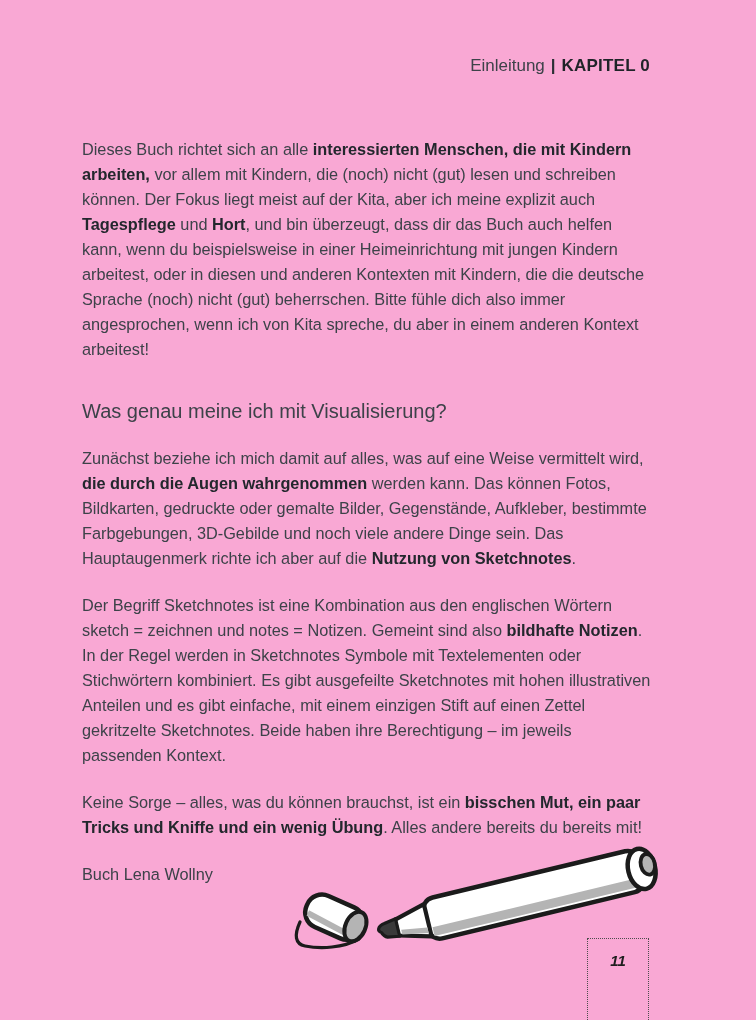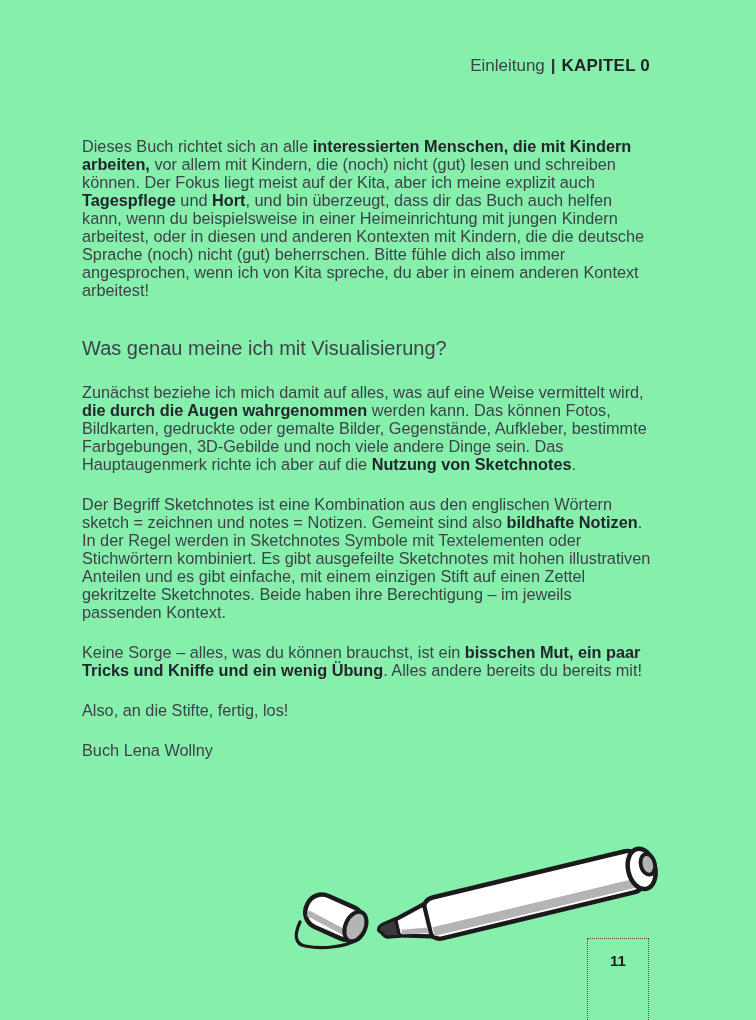--- a/index.html
+++ b/index.html
@@ -4,21 +4,21 @@
 <style>
   html, body {
     margin: 0;
     padding: 0;
     background: #ffffff;
   }
   .page {
     position: relative;
     width: 756px;
     height: 1020px;
-    background: #86efac;
+    background: #f9a8d4;
     overflow: hidden;
     font-family: "Liberation Sans", "DejaVu Sans", sans-serif;
     color: #3d4249;
   }
   .running-head {
     position: absolute;
     top: 54px;
     right: 106px;
     font-size: 17px;
     line-height: 24px;
@@ -37,21 +37,21 @@
   }
   .content {
     position: absolute;
     left: 82px;
     top: 137px;
     width: 570px;
   }
   .content p {
     margin: 0 0 22px 0;
     font-size: 16.3px;
-    line-height: 18px;
+    line-height: 25px;
     color: #3d4249;
   }
   .content h2 {
     margin: 36px 0 22px 0;
     font-size: 20px;
     line-height: 26px;
     font-weight: 400;
     color: #3d4249;
   }
   .content .b {
@@ -78,38 +78,38 @@
     border-right: 1.5px dotted #4d4d4d;
     box-sizing: border-box;
     text-align: center;
   }
   .pagenum-box .num {
     display: inline-block;
     margin-top: 13px;
     font-size: 15px;
     font-weight: 700;
     color: #1e1e1e;
+    font-style: italic;
   }
 </style>
 </head>
 <body>
 
 <div class="page">
 
   <header class="running-head">
     <span>Einleitung</span><span class="sep">|</span><span class="chapter">KAPITEL 0</span>
   </header>
 
   <main class="content">
       <p><span>Dieses Buch richtet sich an alle </span><span class="b">interessierten Menschen, die mit Kindern arbeiten,</span><span> vor allem mit Kindern, die (noch) nicht (gut) lesen und schreiben können. Der Fokus liegt meist auf der Kita, aber ich meine explizit auch </span><span class="b">Tagespflege</span><span> und </span><span class="b">Hort</span><span>, und bin überzeugt, dass dir das Buch auch helfen kann, wenn du beispielsweise in einer Heimeinrichtung mit jungen Kindern arbeitest, oder in diesen und anderen Kontexten mit Kindern, die die deutsche Sprache (noch) nicht (gut) beherrschen. Bitte fühle dich also immer angesprochen, wenn ich von Kita spreche, du aber in einem anderen Kontext arbeitest!</span></p>
       <h2><span>Was genau meine ich mit Visualisierung?</span></h2>
       <p><span>Zunächst beziehe ich mich damit auf alles, was auf eine Weise vermittelt wird, </span><span class="b">die durch die Augen wahrgenommen</span><span> werden kann. Das können Fotos, Bildkarten, gedruckte oder gemalte Bilder, Gegenstände, Aufkleber, bestimmte Farbgebungen, 3D-Gebilde und noch viele andere Dinge sein. Das Hauptaugenmerk richte ich aber auf die </span><span class="b">Nutzung von Sketchnotes</span><span>.</span></p>
       <p><span>Der Begriff Sketchnotes ist eine Kombination aus den englischen Wörtern </span><span class="i">sketch = zeichnen</span><span> und </span><span class="i">notes = Notizen</span><span>. Gemeint sind also </span><span class="b">bildhafte Notizen</span><span>. In der Regel werden in Sketchnotes Symbole mit Textelementen oder Stichwörtern kombiniert. Es gibt ausgefeilte Sketchnotes mit hohen illustrativen Anteilen und es gibt einfache, mit einem einzigen Stift auf einen Zettel gekritzelte Sketchnotes. Beide haben ihre Berechtigung – im jeweils passenden Kontext.</span></p>
       <p><span>Keine Sorge – alles, was du können brauchst, ist ein </span><span class="b">bisschen Mut, ein paar Tricks und Kniffe und ein wenig Übung</span><span>. Alles andere bereits du bereits mit!</span></p>
-      <p><span>Also, an die Stifte, fertig, los!</span></p>
       <p><span>Buch Lena Wollny</span></p>
     </main>
 
   <svg class="illustration" viewBox="0 0 370 115" xmlns="http://www.w3.org/2000/svg" aria-hidden="true">
 
     <g transform="translate(90,86) rotate(-13.5)" stroke="#1b1b1b" stroke-linejoin="round" stroke-linecap="round">
 
       <rect x="44" y="-21" width="222" height="42" rx="12" fill="#ffffff" stroke-width="4.5"></rect>
 
       <path d="M49,8 L262,8 L262,17 L49,17 Z" fill="#b4b4b4" stroke="none"></path>

